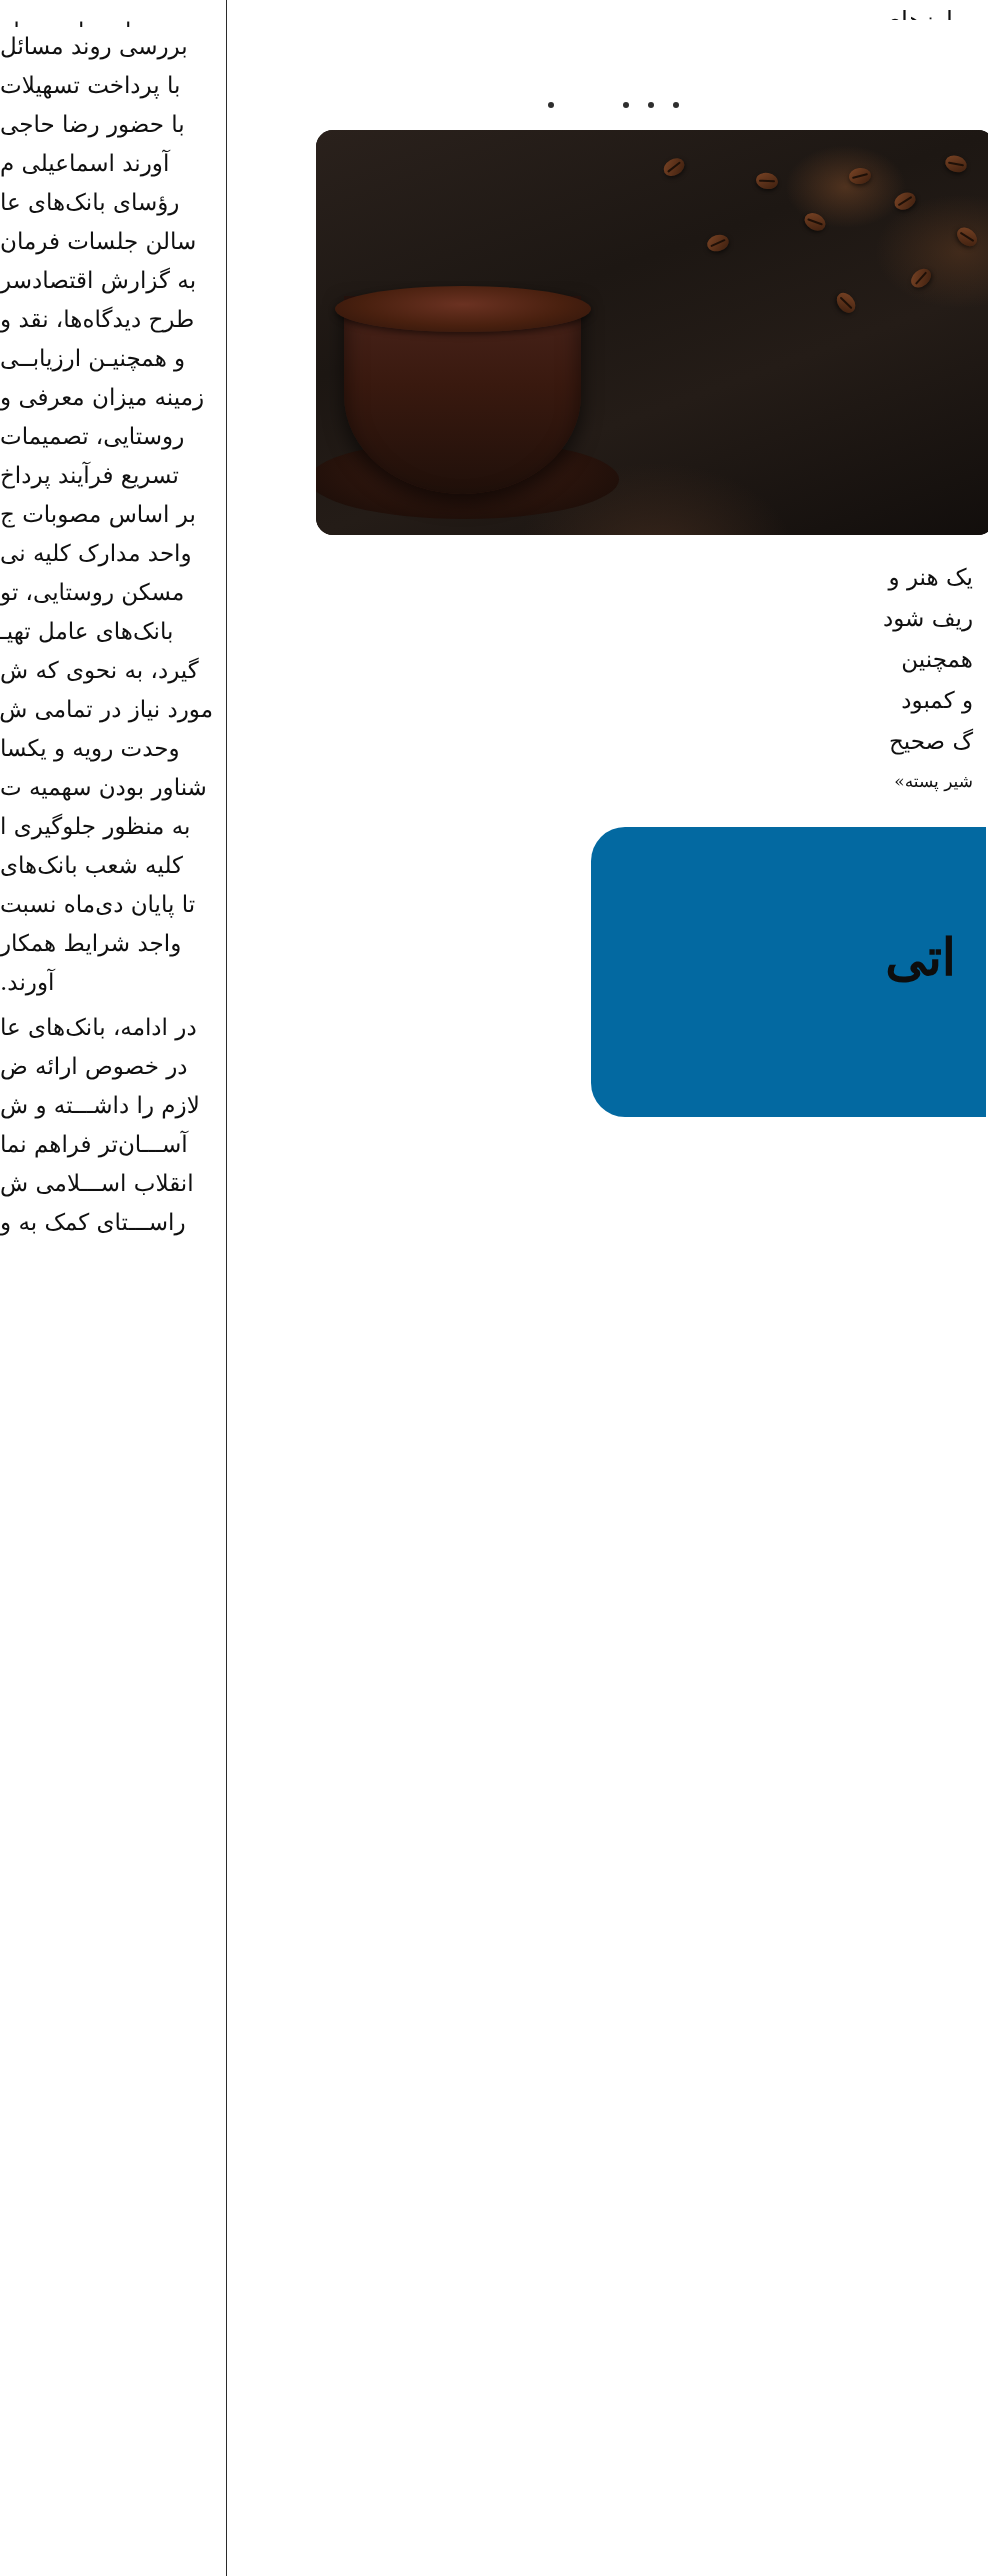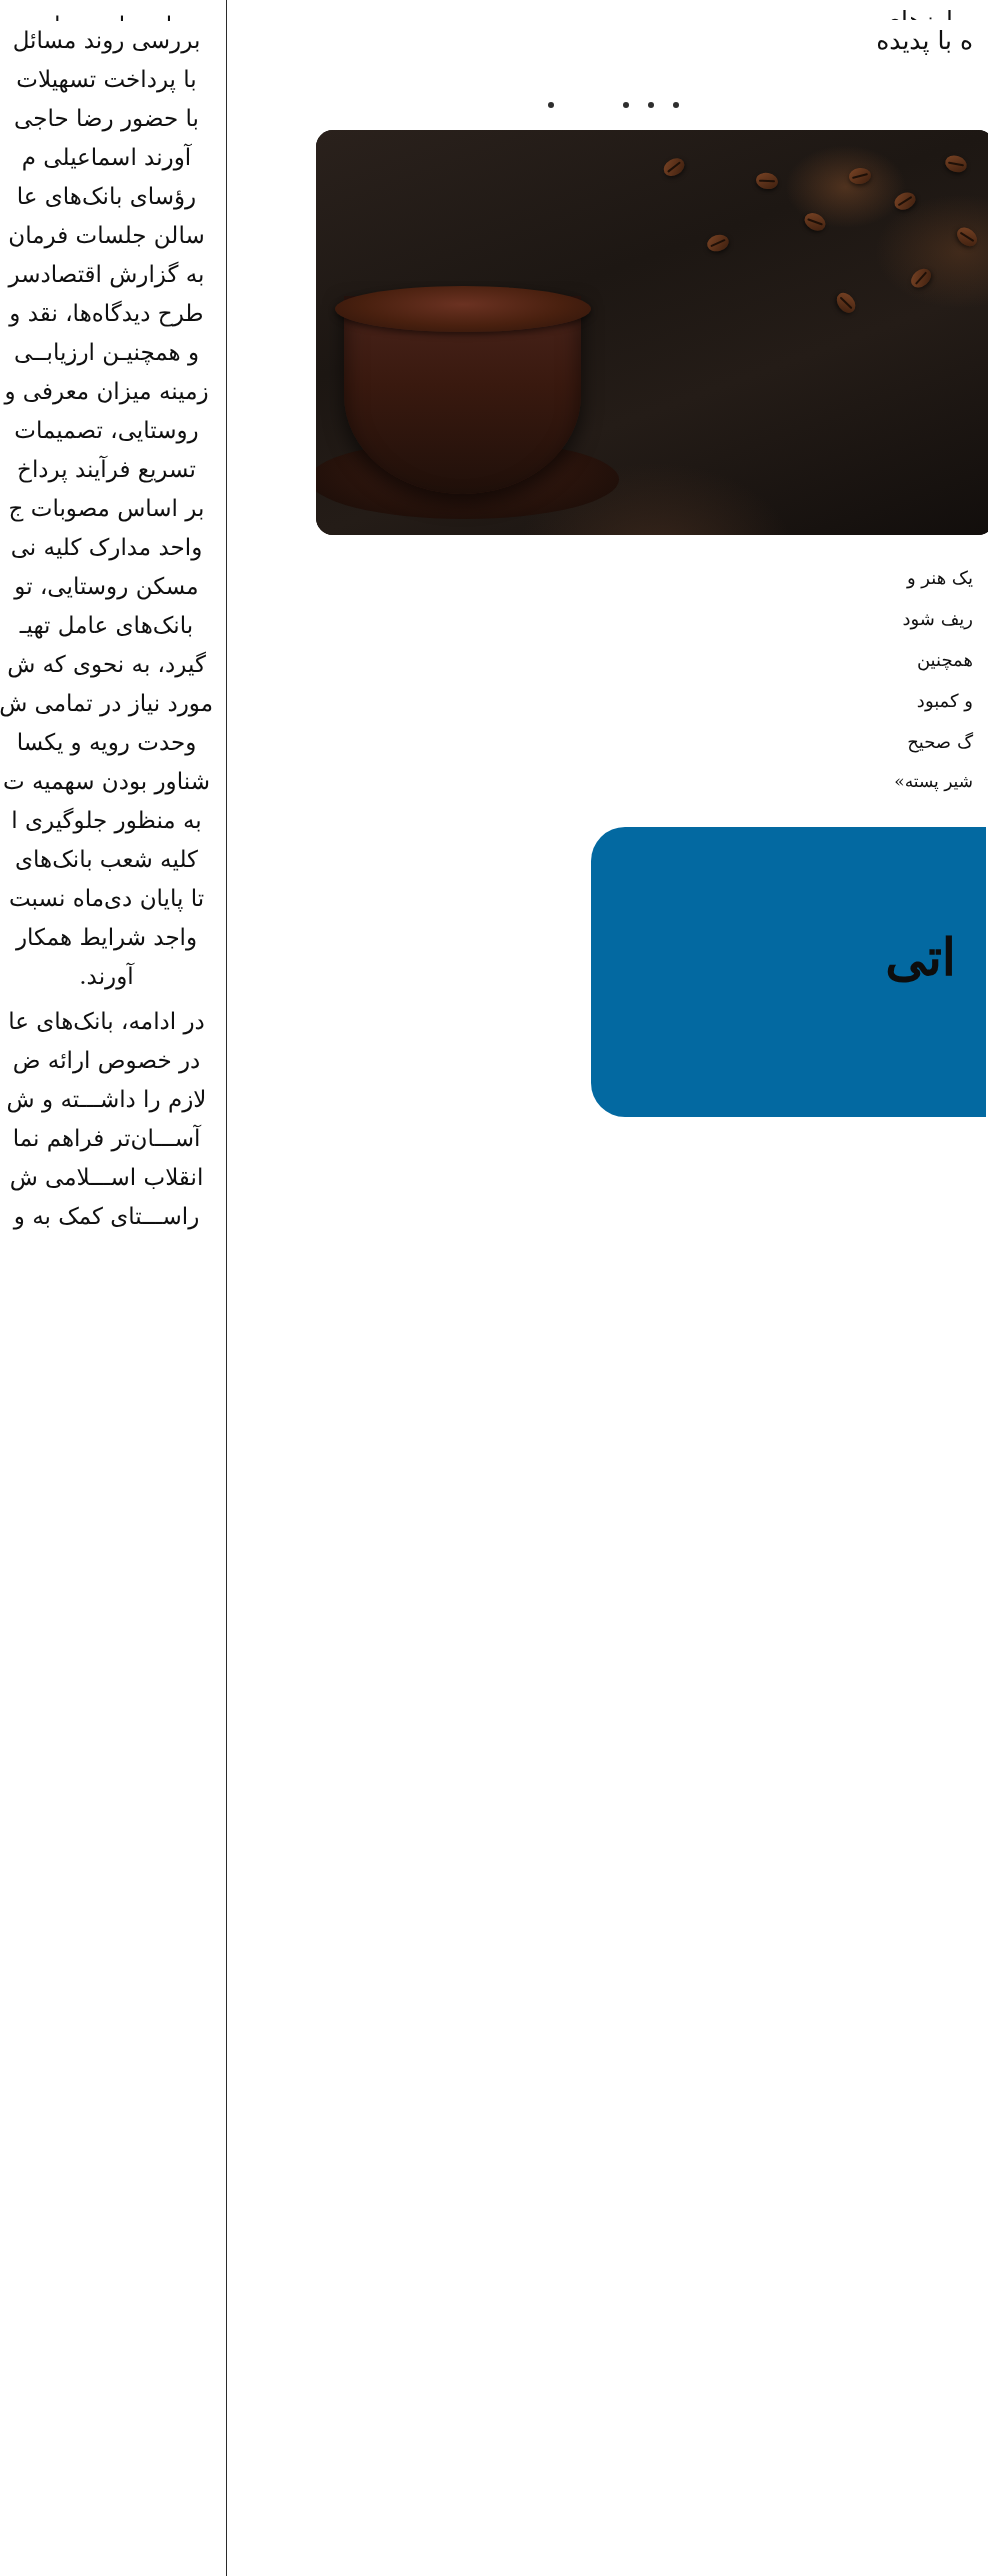--- a/index.html
+++ b/index.html
@@ -29,25 +29,25 @@
     bottom: 0;
     width: 1.3px;
     background: #2b2b2b;
   }
   .col-rule.r1 { left: 226px; }
 
   
   .left-col {
     position: absolute;
     left: 0;
-    top: 6px;
+    top: 12px;
     width: 217px;
     height: 2547px;
     direction: rtl;
-    text-align: center;
+    text-align: left;
     padding: 0 4px 0 0;
     box-sizing: border-box;
     overflow: hidden;
   }
   .left-col p {
     margin: 0;
     font-family: "DejaVu Serif", serif;
     font-size: 23px;
     line-height: 39px;
     color: #101010;
@@ -203,21 +203,21 @@
     position: absolute;
     top: 557px;
     right: 16px;
     width: 731px;
     direction: rtl;
     text-align: right;
   }
   .caption p {
     margin: 0;
     font-family: "DejaVu Serif", serif;
-    font-size: 18px;
+    font-size: 23px;
     line-height: 41px;
     color: #101010;
     white-space: nowrap;
   }
   .caption p.last {
     font-size: 17px;
     line-height: 38px;
   }
 
   
@@ -283,21 +283,20 @@
     <p>لازم را داشـــته و ش</p>
     <p>آســـان‌تر فراهم نما</p>
     <p>انقلاب اســـلامی ش</p>
     <p>راســـتای کمک به و</p>
   </div>
 
   <div class="right-col">
 
     <div class="rc-top">
       <p class="first">و ارزهای</p>
-      <p>ه با پدیده</p>
     </div>
 
     <div class="dots-row">
       <span class="d1"></span>
       <span class="d2"></span>
       <span class="d3"></span>
       <span class="d4"></span>
     </div>
 
     <div class="photo-wrap">

